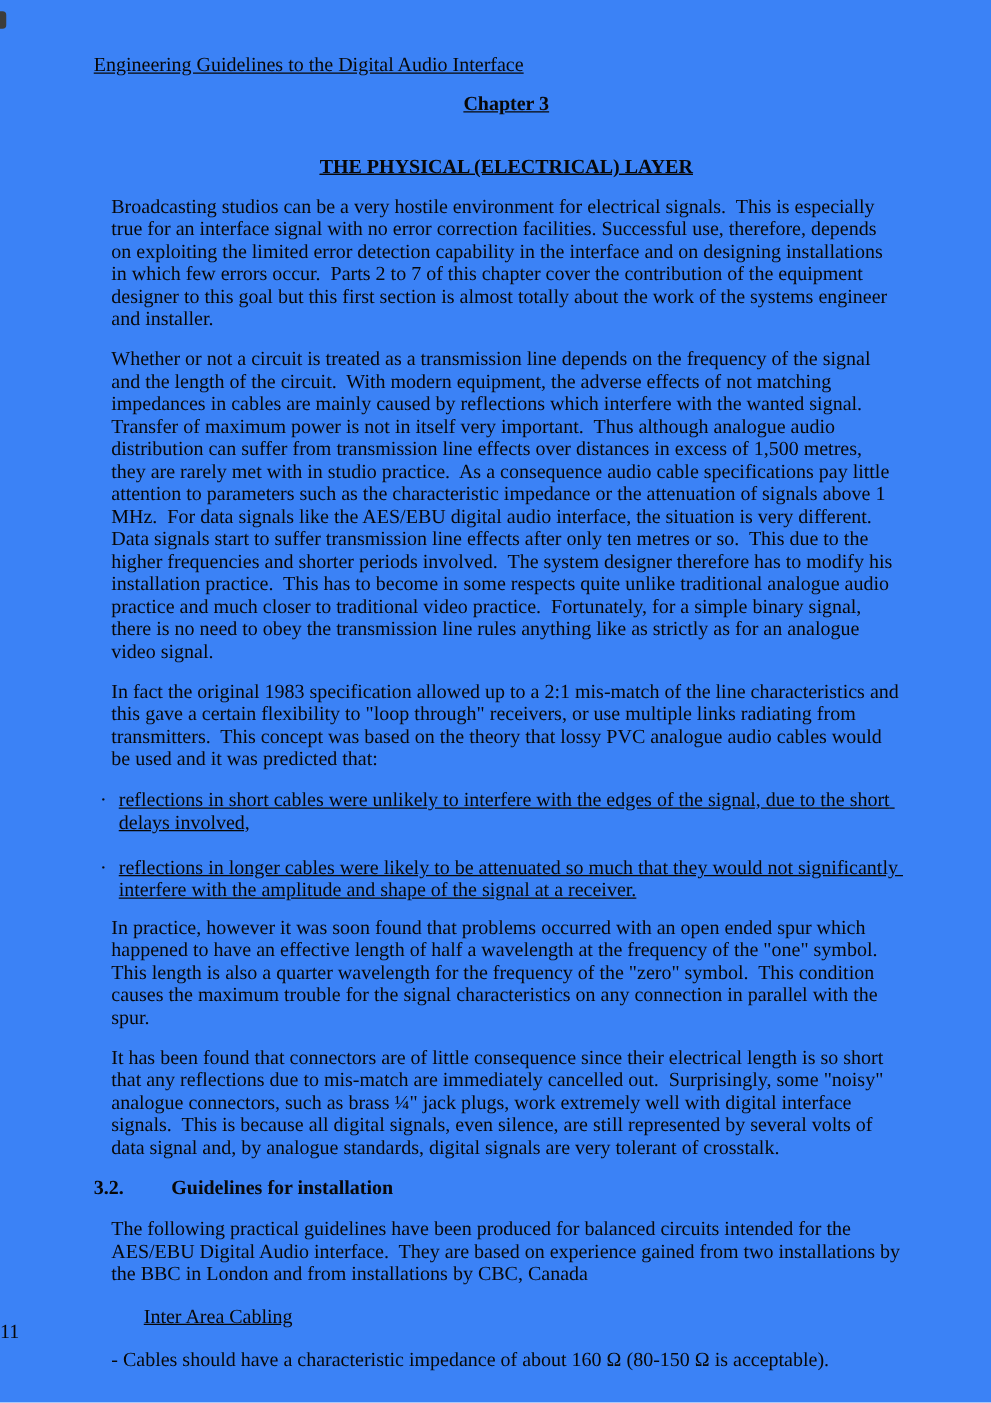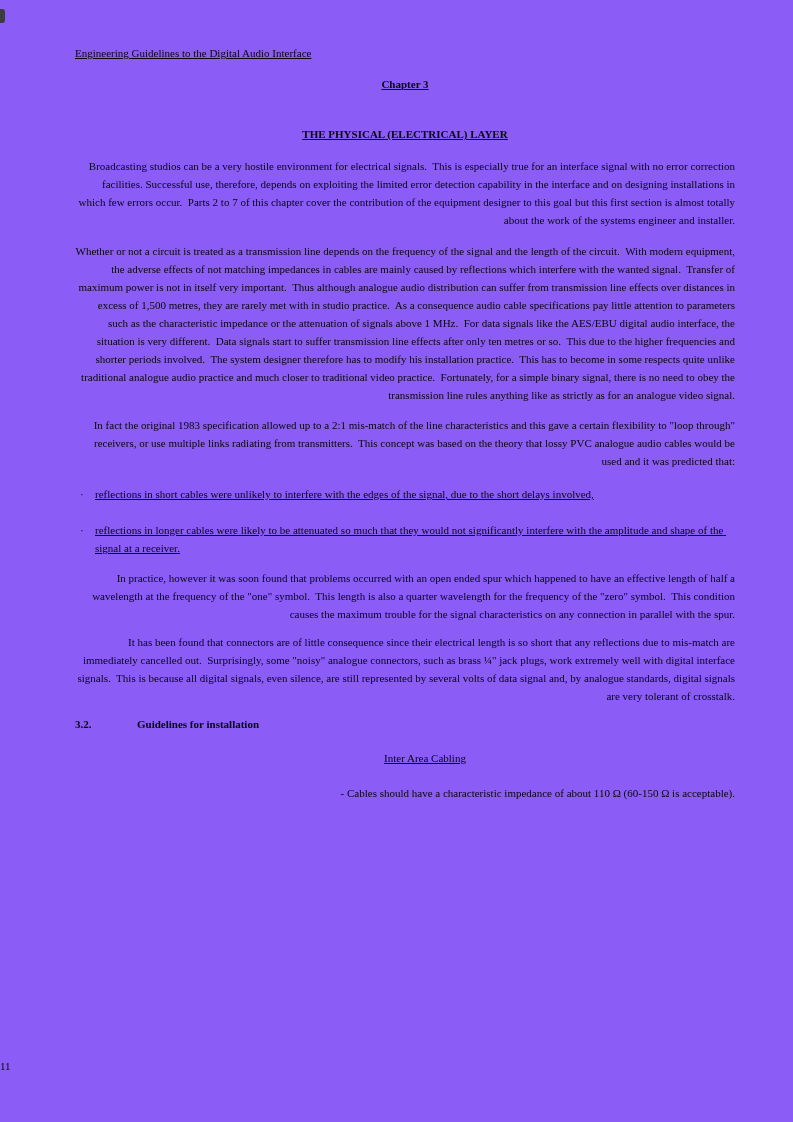--- a/index.html
+++ b/index.html
@@ -1,22 +1,22 @@
 <!DOCTYPE html>
 <html><head>
 <meta charset="utf-8">
 <style>
   html, body { margin: 0; padding: 0; background: #ffffff; }
   .page {
     position: relative;
     width: 793px;
     height: 1122px;
-    background: #8b5cf6;
+    background: #3b82f6;
     font-family: "Liberation Serif", serif;
-    font-size: 11px;
+    font-size: 16px;
     line-height: 18px;
     color: #080808;
     overflow: hidden;
   }
   .scan-artifact {
     position: absolute;
     left: 0; top: 9px;
     width: 5px; height: 14px;
     background: #3c3c3c;
     border-radius: 0 3px 3px 0;
@@ -25,31 +25,31 @@
     position: absolute;
     left: 75px;
     top: 44px;
     width: 660px;
   }
   .running-head { text-align: left; }
   .chapter-head { text-align: center; margin-top: 13px; }
   .doc-title { text-align: center; margin-top: 32px; text-decoration: underline; }
   .u { text-decoration: underline; }
   .b { font-weight: bold; text-align: center; }
-  p.para { margin: 0; white-space: pre-wrap; text-align: right; }
+  p.para { margin: 14px; white-space: pre-wrap; }
   .sec-head { font-weight: bold; }
   .sec-num { display: inline-block; width: 62px; }
   .bullet-row { display: flex; }
   .bullet-marker {
     flex: 0 0 15px;
     margin-left: 5px;
     text-align: left;
   }
   .bullet-text { flex: 1 1 auto; white-space: pre-wrap; text-decoration: underline; }
-  .subhead { margin-left: 40px; text-align: center; }
+  .subhead { margin-left: 40px; }
   .indent-item { margin-left: 40px; white-space: pre-wrap; }
   .page-number {
     position: absolute;
     left: 0; right: 0;
     top: 1057px;
     text-align: left;
   }
 </style>
 </head>
 <body>
@@ -90,24 +90,25 @@
     </div>
 
     <p class="para" style="margin-top:12px">In practice, however it was soon found that problems occurred with an open ended spur which happened to have an effective length of half a wavelength at the frequency of the "one" symbol.  This length is also a quarter wavelength for the frequency of the "zero" symbol.  This condition causes the maximum trouble for the signal characteristics on any connection in parallel with the spur.</p>
 
     <p class="para" style="margin-top:10px">It has been found that connectors are of little consequence since their electrical length is so short that any reflections due to mis-match are immediately cancelled out.  Surprisingly, some "noisy" analogue connectors, such as brass ¼" jack plugs, work extremely well with digital interface signals.  This is because all digital signals, even silence, are still represented by several volts of data signal and, by analogue standards, digital signals are very tolerant of crosstalk.</p>
 
     <div class="sec-head" style="margin-top:10px">
       <span class="sec-num">3.2.</span><span>Guidelines for installation</span>
     </div>
 
+    <p class="para" style="margin-top:15px">The following practical guidelines have been produced for balanced circuits intended for the AES/EBU Digital Audio interface.  They are based on experience gained from two installations by the BBC in London and from installations by CBC, Canada</p>
 
     <div class="subhead" style="margin-top:16px">
       <span class="u">Inter Area Cabling</span>
     </div>
 
-    <p class="para indent-item" style="margin-top:17px">- Cables should have a characteristic impedance of about 110 Ω (60-150 Ω is acceptable).</p>
+    <p class="para indent-item" style="margin-top:17px">- Cables should have a characteristic impedance of about 160 Ω (80-150 Ω is acceptable).</p>
 
   </div>
 
   <div class="page-number">11</div>
 
 </div>
 
 </body></html>

